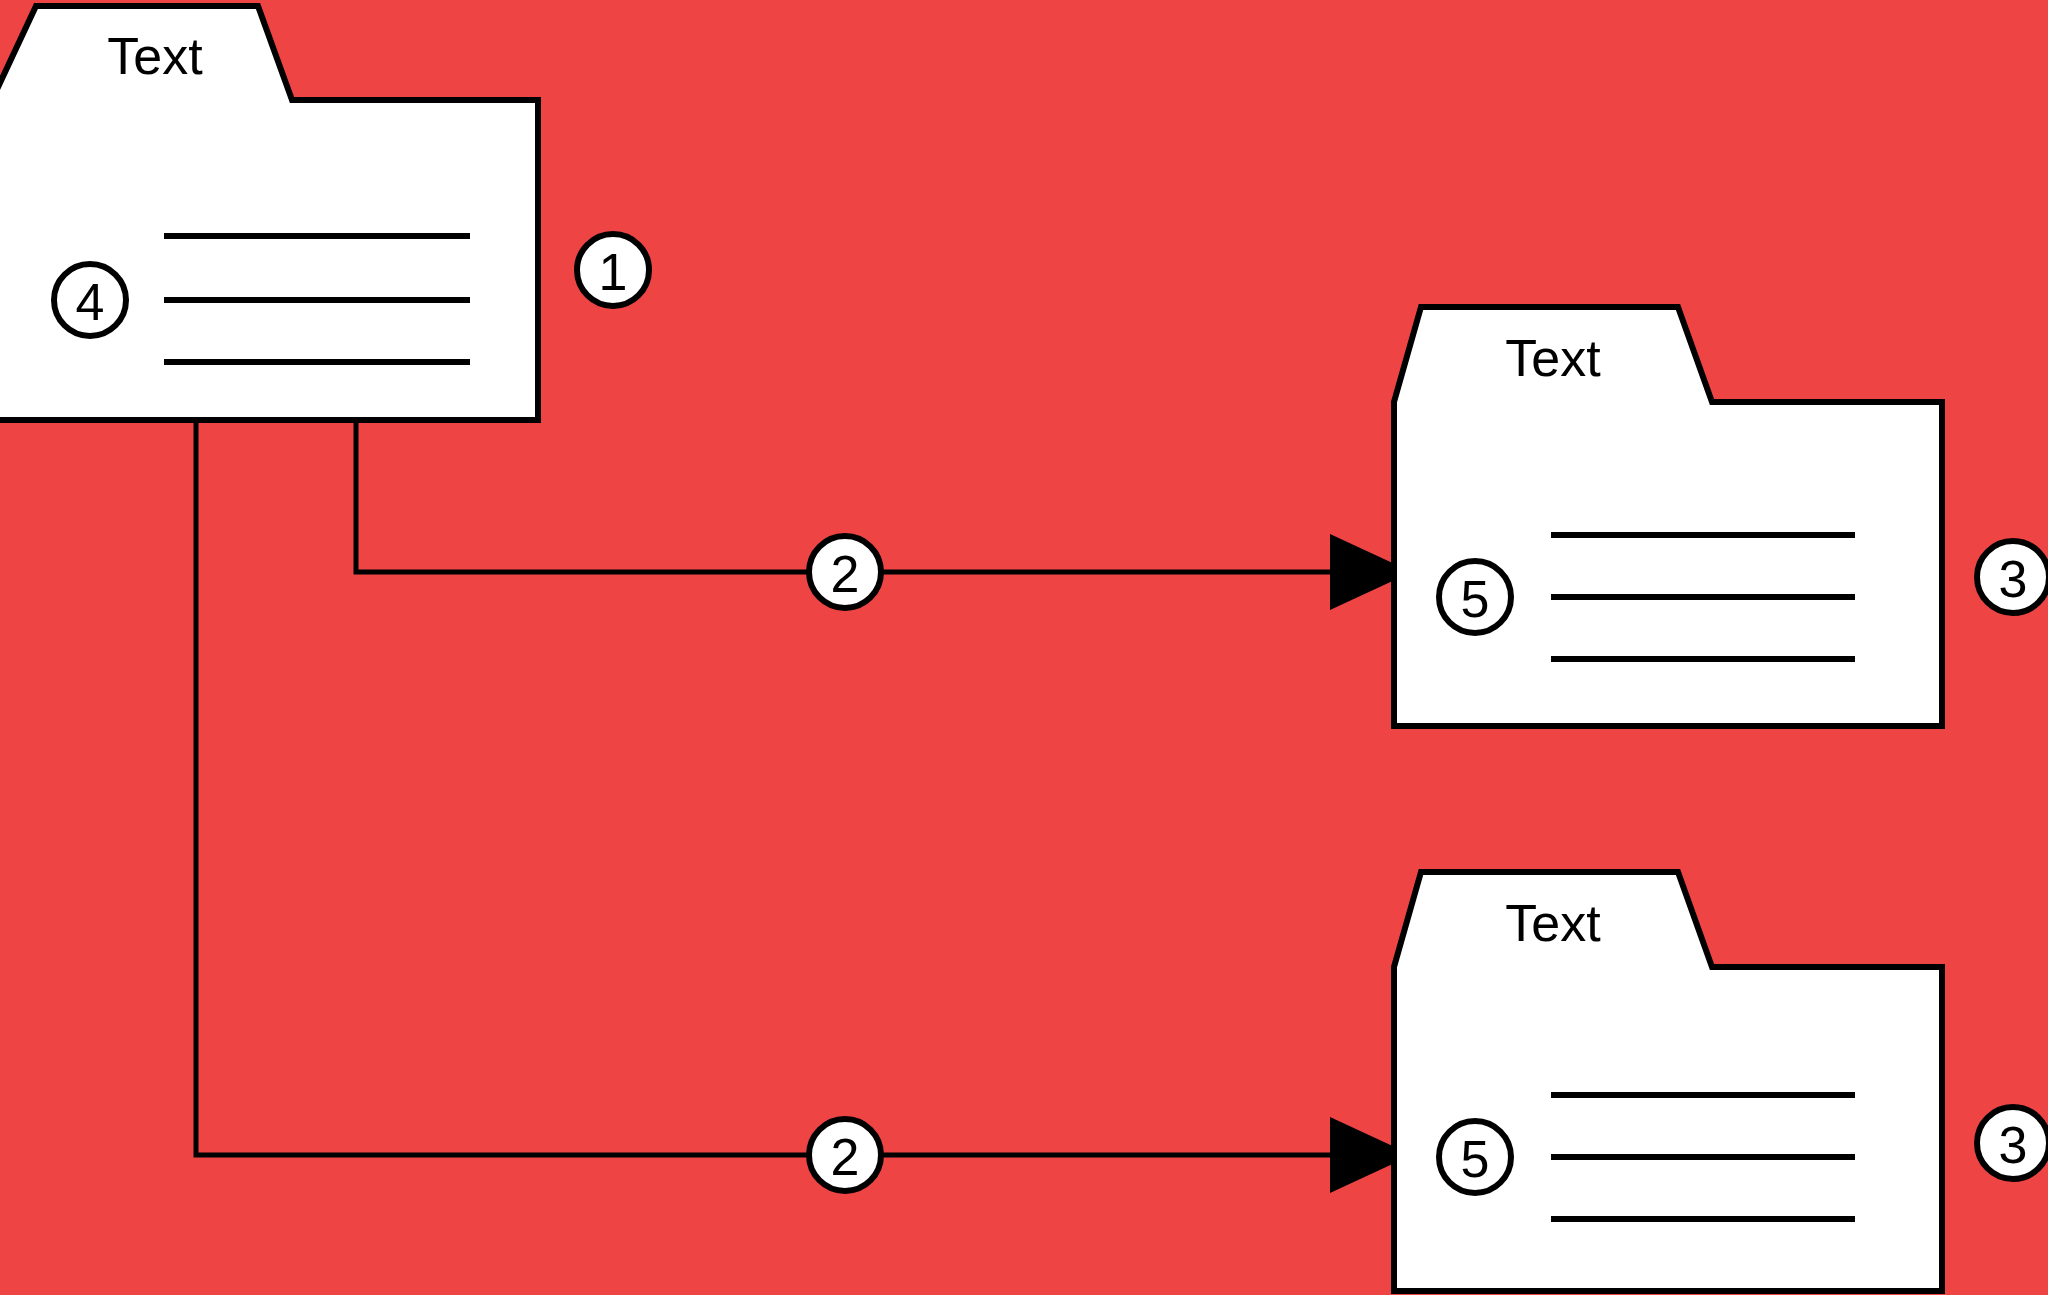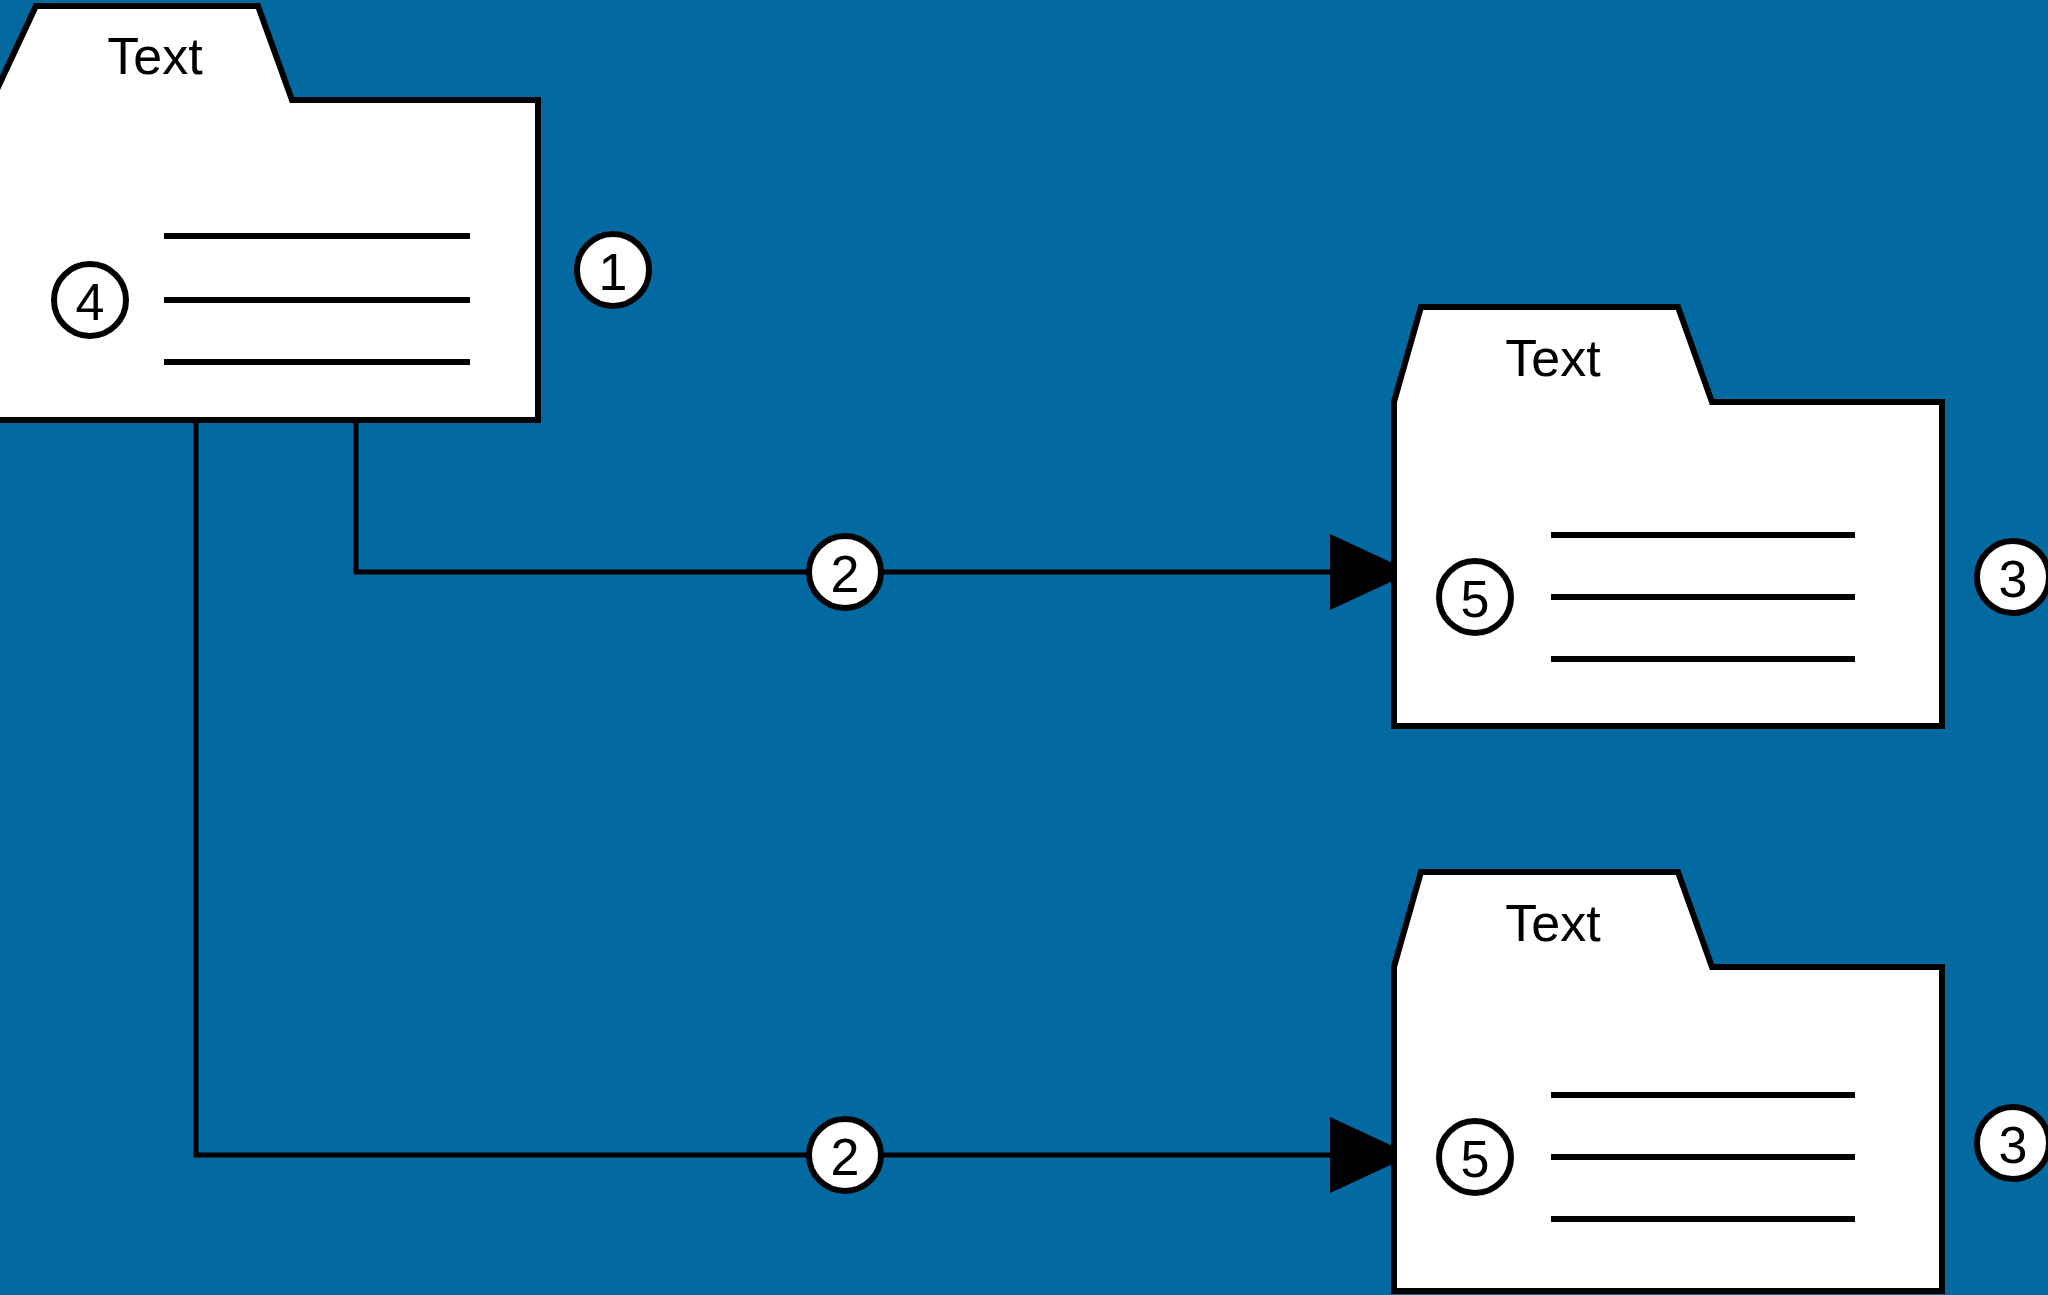--- a/index.html
+++ b/index.html
@@ -10,21 +10,21 @@
   body {
     width: 2048px;
     height: 1295px;
     font-family: "Liberation Sans", sans-serif;
     overflow: hidden;
   }
   #diagram-root {
     position: relative;
     width: 2048px;
     height: 1295px;
-    background: #0369a1;
+    background: #ef4444;
   }
   svg.canvas {
     position: absolute;
     top: 0;
     left: 0;
     width: 2048px;
     height: 1295px;
     display: block;
   }
   .folder-outline {

